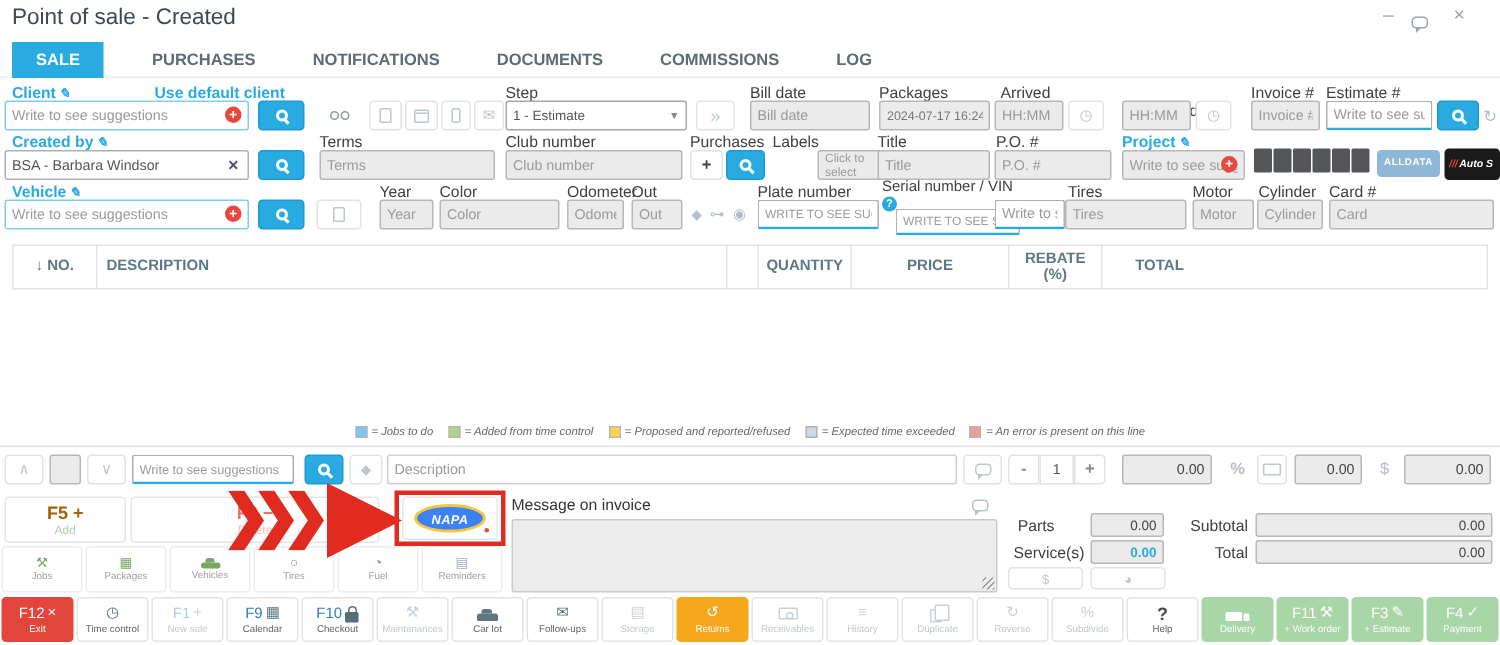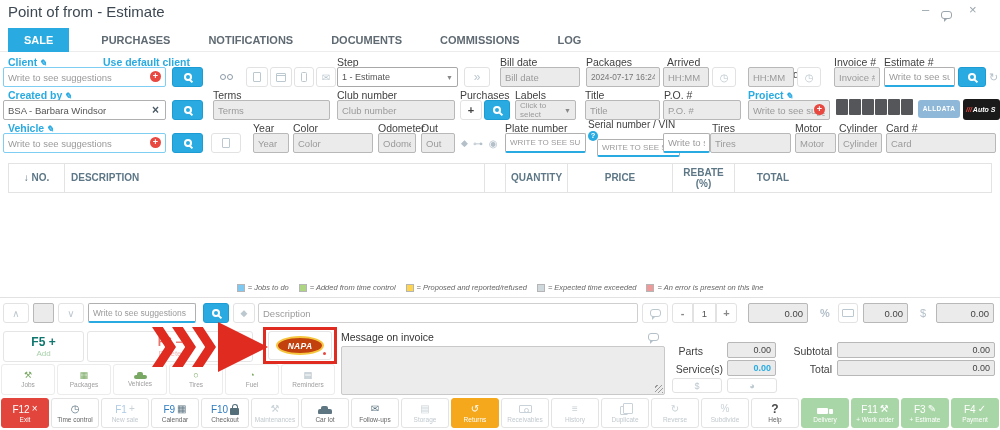--- a/index.html
+++ b/index.html
@@ -60,23 +60,23 @@
 .thead{position:absolute;left:8px;top:163px;width:984px;height:30px;display:flex;border:1px solid #e3e3e3;background:#fff;font-weight:bold;font-size:10px;color:#5d7786}
 .th{display:flex;align-items:center;justify-content:center;border-left:1px solid #e3e3e3;text-align:center;line-height:1.15;cursor:pointer}
 .th:first-child{border-left:none}
 .th.l{justify-content:flex-start;padding-left:6px}
 .legend{position:absolute;left:0;top:283px;width:1000px;text-align:center;font-size:7.5px;font-style:italic;color:#666}
 .leg{display:inline-flex;align-items:center;margin:0 5px;gap:3px}
 .sq{width:8px;height:8px;border:1px solid #b5b5b5;display:inline-block}
 .hr{position:absolute;left:0;top:297px;width:1000px;border-top:1px solid #e2e2e2}
 .act{position:absolute;background:#fff;border:1px solid #e5e5e5;border-radius:3px;text-align:center;cursor:pointer;display:flex;flex-direction:column;align-items:center;justify-content:center}
 .act .l1{font-weight:bold;font-size:12px}
-.f5 .l1{color:#0f766e}.f5 .l2{color:#a8d0aa;font-size:8px}
+.f5 .l1{color:#a16207}.f5 .l2{color:#a8d0aa;font-size:8px}
 .f6 .l1{color:#e5766e}.f6 .l2{color:#efbcb8;font-size:8px}
-.napa-oval{width:48px;height:19px;background:#c2410c;border:2px solid #F6C63F;border-radius:50%;color:#fff;font:italic bold 8.5px "Liberation Sans",sans-serif;display:flex;align-items:center;justify-content:center;letter-spacing:.3px;position:relative}
+.napa-oval{width:48px;height:19px;background:#3b82f6;border:2px solid #F6C63F;border-radius:50%;color:#fff;font:italic bold 8.5px "Liberation Sans",sans-serif;display:flex;align-items:center;justify-content:center;letter-spacing:.3px;position:relative}
 .napa-oval::after{content:"";position:absolute;right:-4px;bottom:-2px;width:3px;height:3px;background:#E8483F;border-radius:50%}
 .tool{position:absolute;top:364px;width:54px;height:31px;background:#fff;border:1px solid #ececec;border-radius:3px;display:flex;flex-direction:column;align-items:center;justify-content:center;gap:1px;cursor:pointer}
 .tool .ti{font-size:9px;color:#79a864;line-height:1}
 .tool .tl{font-size:6.5px;color:#9e9e9e;white-space:nowrap}
 .tool.tl-gray .ti{color:#9fb0ba}
 .tool .ti:empty{display:none}
 .tool.tl-car .ti{display:block;width:13px;height:4px;background:#79a864;border-radius:2px;position:relative;margin-top:3px}
 .tool.tl-car .ti::before{content:"";position:absolute;top:-3px;left:3px;width:6px;height:3px;background:#79a864;border-radius:2px 2px 0 0}
 .p1{left:1px}.p2{left:57px}.p3{left:113px}.p4{left:169px}.p5{left:225px}.p6{left:281px}
 .msg-area{position:absolute;left:341px;top:346px;width:324px;height:49px;background:#ececec;border:1px solid #c9c9c9;border-radius:2px;cursor:text}
@@ -117,21 +117,21 @@
 .alldata{position:absolute;left:918px;top:100px;width:42px;height:18px;background:#8FB8D8;border-radius:3px;color:#fff;font:bold 6.5px/18px "Liberation Sans",sans-serif;text-align:center;letter-spacing:.4px;cursor:pointer}
 .autos{position:absolute;left:963px;top:99px;width:37px;height:21px;background:#1a1a1a;border-radius:3px;color:#fff;font:bold italic 7px/21px "Liberation Sans",sans-serif;padding-left:3px;overflow:hidden;cursor:pointer;white-space:nowrap}
 .autos .sl{color:#E8483F;font-style:italic;margin-right:1px}
 .chev{position:absolute;top:327px;width:24px;height:40px;background:#E02B20;clip-path:polygon(0 0,45% 0,100% 50%,45% 100%,0 100%,55% 50%);z-index:31}
 .chev-head{position:absolute;left:218px;top:322px;width:50px;height:50px;background:#E02B20;clip-path:polygon(0 0,100% 50%,0 100%);z-index:31}
 .napa-rect{position:absolute;left:263px;top:327px;width:74px;height:37px;border:3px solid #E02B20;z-index:30}
 </style>
 </head>
 <body>
 
-<div class="title">Point of from - Estimate</div>
+<div class="title">Point of sale - Created</div>
 <div class="win" style="left:922px;top:2px">–</div>
 <div class="win" style="left:941px;top:7px"><span class="icon-chat"></span></div>
 <div class="win" style="left:969px;top:2px">×</div>
 
 <div class="tabbar">
     <div class="tab active">
       <span>SALE</span>
     </div>
     <div class="tab">
       <span>PURCHASES</span>
@@ -215,21 +215,21 @@
 <span class="flbl" style="left:337px;top:89px">Club number</span>
 <input class="inp" style="left: 337px; top: 100px; width: 118px;" placeholder="Club number">
 
 <span class="flbl" style="left:460px;top:89px">Purchases</span>
 <div class="btn lite dark" style="left:460px;top:100px;width:22px;height:20px">+</div>
 <div class="btn blue" style="left:484px;top:100px;width:26px;height:20px">
     <span class="icon-search"></span>
   </div>
 
 <span class="flbl" style="left:515px;top:89px">Labels</span>
-<div class="select gray" style="left:515px;top:100px;width:61px;font-size:8px">
+<div class="select gray" style="left:545px;top:100px;width:61px;font-size:8px">
     <span>Click to select</span>
     <span class="caret">▼</span>
   </div>
 
 <span class="flbl" style="left:585px;top:89px">Title</span>
 <input class="inp" style="left: 585px; top: 100px; width: 75px;" placeholder="Title">
 
 <span class="flbl" style="left:664px;top:89px">P.O. #</span>
 <input class="inp" style="left: 663px; top: 100px; width: 78px;" placeholder="P.O. #">
 

